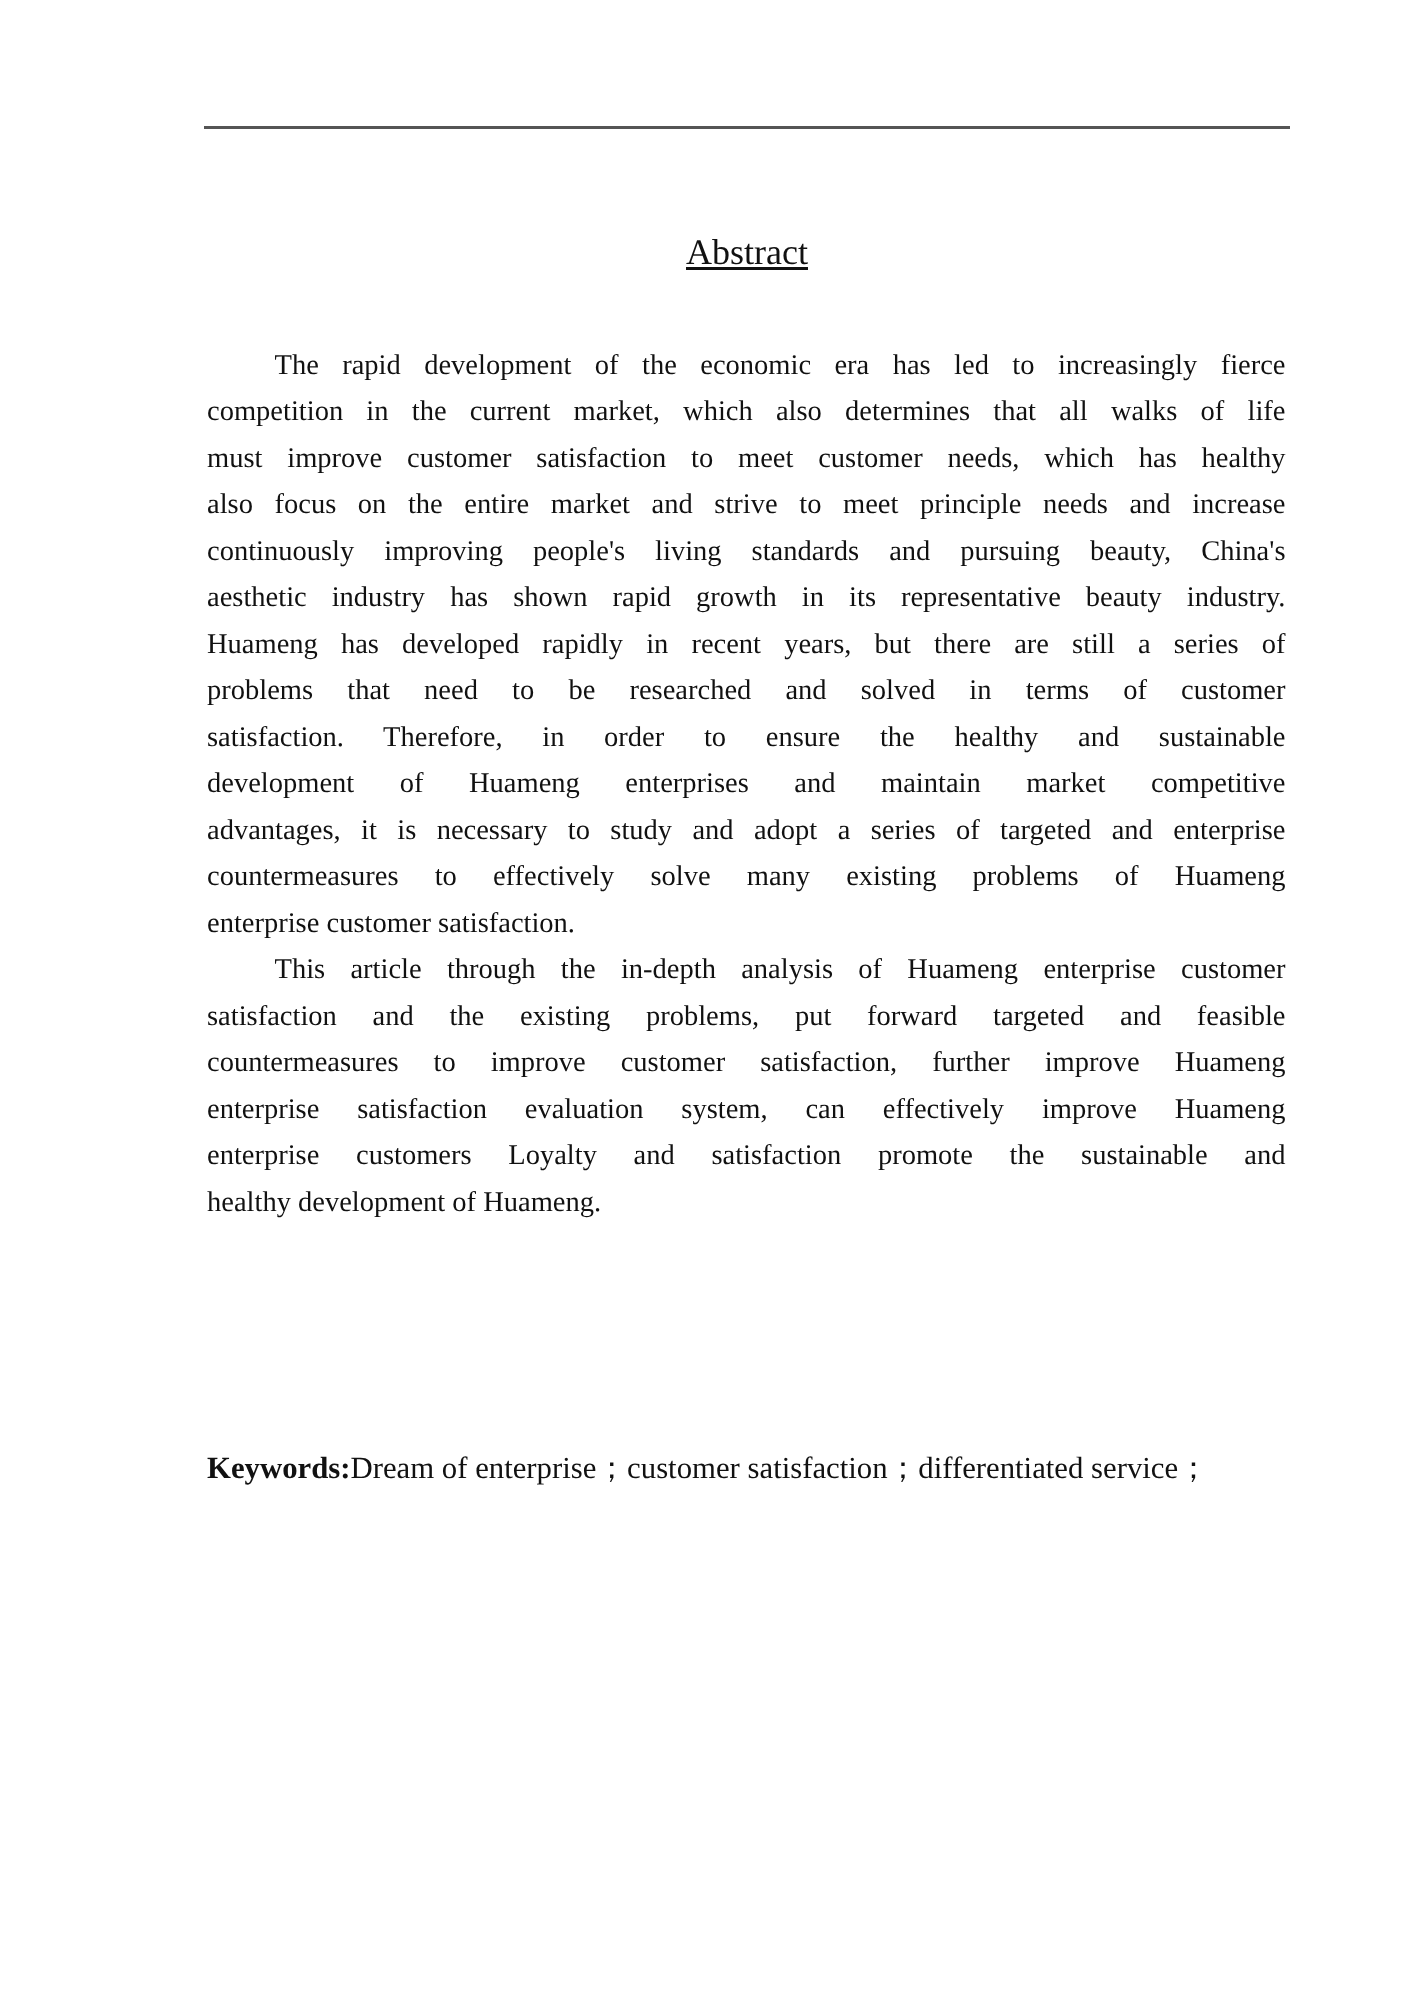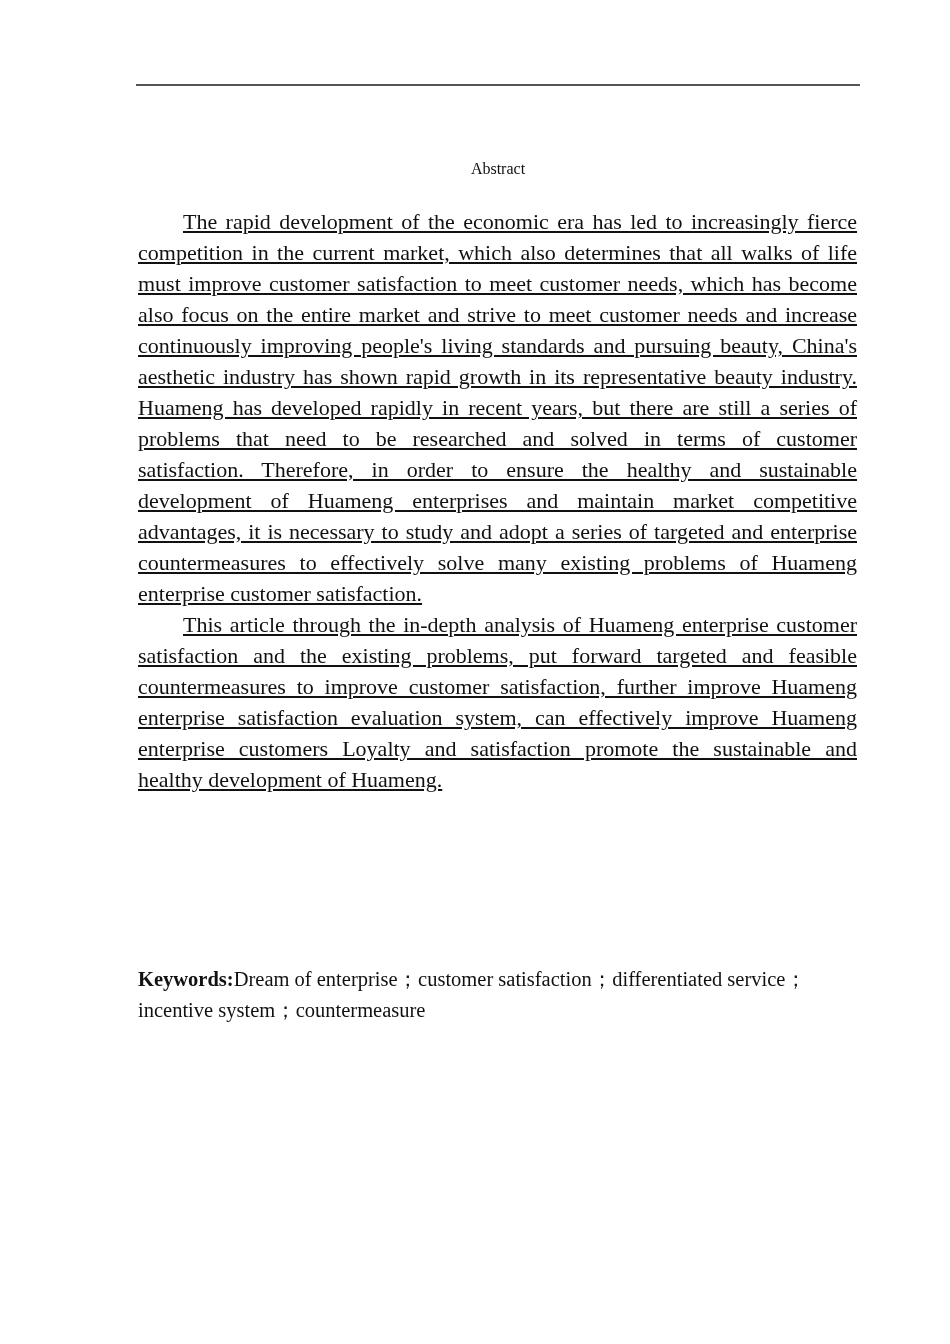--- a/index.html
+++ b/index.html
@@ -1,45 +1,45 @@
 <!DOCTYPE html>
 <html><head>
 <meta charset="utf-8">
 <style>
   html, body { margin: 0; padding: 0; background: #ffffff; }
   body { width: 950px; height: 1344px; position: relative; overflow: hidden;
          font-family: "Liberation Serif", "DejaVu Serif", serif; color: #111; }
   .rule { position: absolute; left: 136px; top: 84px; width: 724px; height: 0;
           border-top: 2px solid #555; }
   .title { position: absolute; left: 136px; width: 724px; top: 153px;
-           text-align: center; font-size: 16px; line-height: 32px; }
-  .body { position: absolute; left: 138px; width: 719px; top: 206px;
-          font-size: 22px; text-decoration: underline; }
+           text-align: center; font-size: 24px; line-height: 32px; text-decoration: underline; }
+  .body { position: absolute; left: 138px; width: 719px; top: 228px;
+          font-size: 19px; }
   .line { height: 31px; line-height: 31px; text-align: justify;
           text-align-last: justify; white-space: nowrap; overflow: visible; }
   .line.last { text-align-last: left; }
   .line.indent { padding-left: 45px; }
   .keywords { position: absolute; left: 138px; width: 719px; top: 964px;
               font-size: 20.5px; }
   .kw-line { height: 31px; line-height: 31px; white-space: nowrap; }
   .kw-label { font-weight: bold; text-align: right; }
 </style>
 </head>
 <body>
 
 <div class="rule"></div>
 
 <div class="title">Abstract</div>
 
 <div class="body">
   <div>
     <div class="line indent">The rapid development of the economic era has led to increasingly fierce</div>
     <div class="line">competition in the current market, which also determines that all walks of life</div>
-    <div class="line">must improve customer satisfaction to meet customer needs, which has become</div>
-    <div class="line">also focus on the entire market and strive to meet customer needs and increase</div>
+    <div class="line">must improve customer satisfaction to meet customer needs, which has healthy</div>
+    <div class="line">also focus on the entire market and strive to meet principle needs and increase</div>
     <div class="line">continuously improving people's living standards and pursuing beauty, China's</div>
     <div class="line">aesthetic industry has shown rapid growth in its representative beauty industry.</div>
     <div class="line">Huameng has developed rapidly in recent years, but there are still a series of</div>
     <div class="line">problems that need to be researched and solved in terms of customer</div>
     <div class="line">satisfaction. Therefore, in order to ensure the healthy and sustainable</div>
     <div class="line">development of Huameng enterprises and maintain market competitive</div>
     <div class="line">advantages, it is necessary to study and adopt a series of targeted and enterprise</div>
     <div class="line">countermeasures to effectively solve many existing problems of Huameng</div>
     <div class="line last">enterprise customer satisfaction.</div>
   </div>
@@ -48,14 +48,13 @@
     <div class="line">satisfaction and the existing problems, put forward targeted and feasible</div>
     <div class="line">countermeasures to improve customer satisfaction, further improve Huameng</div>
     <div class="line">enterprise satisfaction evaluation system, can effectively improve Huameng</div>
     <div class="line">enterprise customers Loyalty and satisfaction promote the sustainable and</div>
     <div class="line last">healthy development of Huameng.</div>
   </div>
 </div>
 
 <div class="keywords">
   <div class="kw-line"><span class="kw-label">Keywords:</span><span>Dream of enterprise；customer satisfaction；differentiated service；</span></div>
-  <div class="kw-line">incentive system；countermeasure</div>
 </div>
 
 </body></html>

